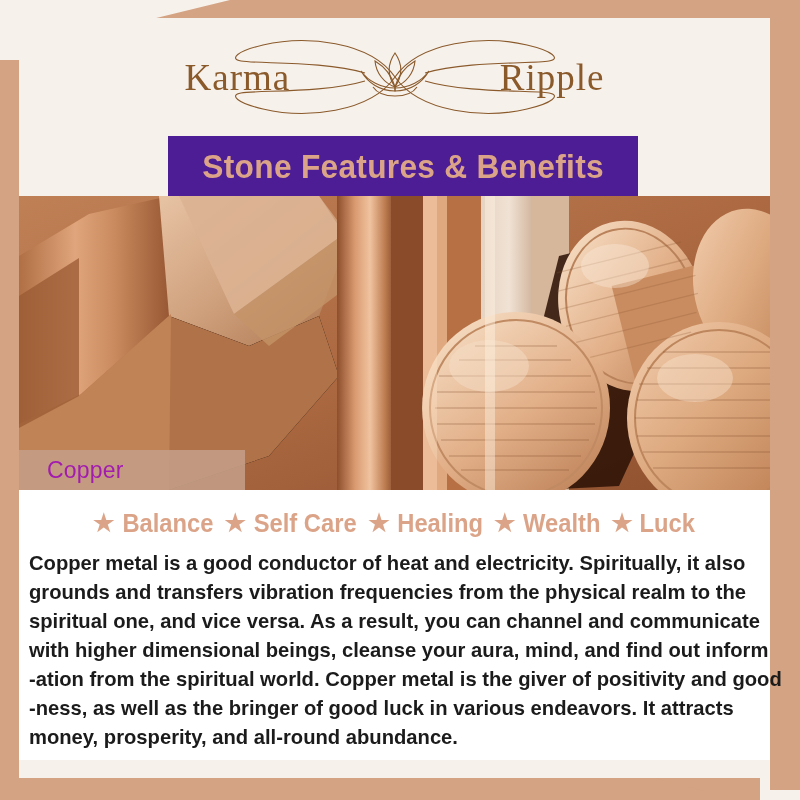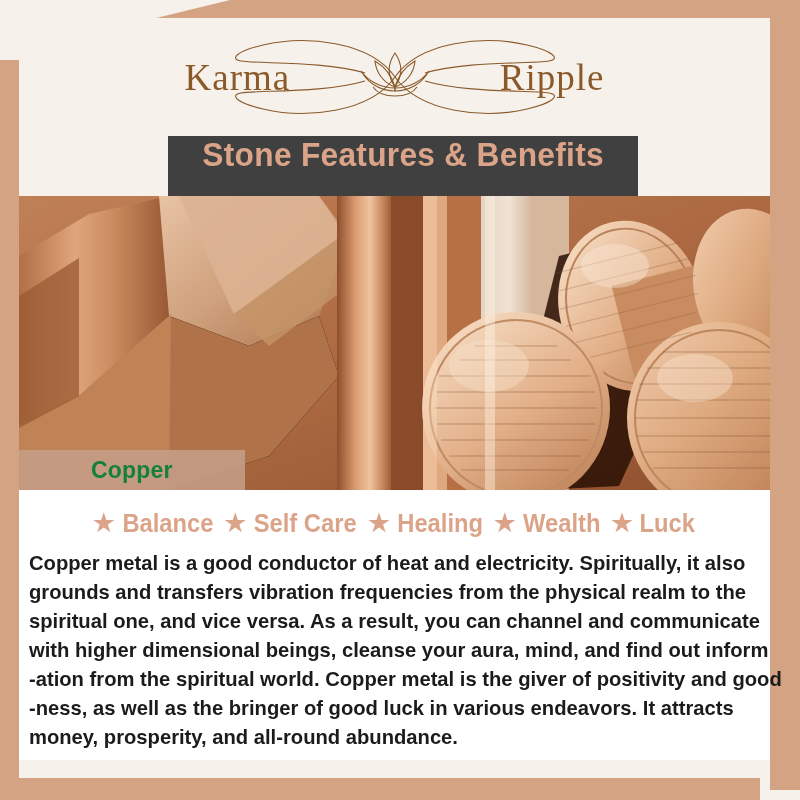--- a/index.html
+++ b/index.html
@@ -69,22 +69,22 @@
     font-size:37px; color:#8a5a2b; letter-spacing:1px;
     white-space:nowrap;
   }
   .logo-word-l { margin-right:68px; }
   .logo-word-r { margin-left:68px; }
 
   
   #title-banner {
     position:absolute; left:168px; top:136px;
     width:470px; height:62px;
-    background:#404040;
-    display:flex; align-items:flex-start; justify-content:center;
+    background:#4c1d95;
+    display:flex; align-items:center; justify-content:center;
   }
   #title-banner .title-text {
     font-family:"Liberation Sans Narrow","Liberation Sans", sans-serif;
     font-weight:bold;
     font-size:33px;
     color:#dba488;
     letter-spacing:0.3px;
     transform:scaleX(0.96);
     white-space:nowrap;
   }
@@ -99,22 +99,22 @@
   .photo { position:absolute; inset:0; background:#9a5a34; }
 
   .cap-label {
     position:absolute;
     left:0; bottom:0;
     width:226px; height:40px;
     background:rgba(196,158,136,0.88);
     display:flex; align-items:center;
   }
   .cap-label span {
-    margin-left:72px;
-    color:#15803d; font-weight:bold; font-size:23px;
+    margin-left:28px;
+    color:#a21caf; font-weight:normal; font-size:23px;
     font-family:"Liberation Sans", sans-serif;
     letter-spacing:0.2px;
   }
 
   
   #content {
     position:absolute; left:19px; top:490px;
     width:751px; height:270px;
     background:#ffffff;
   }

